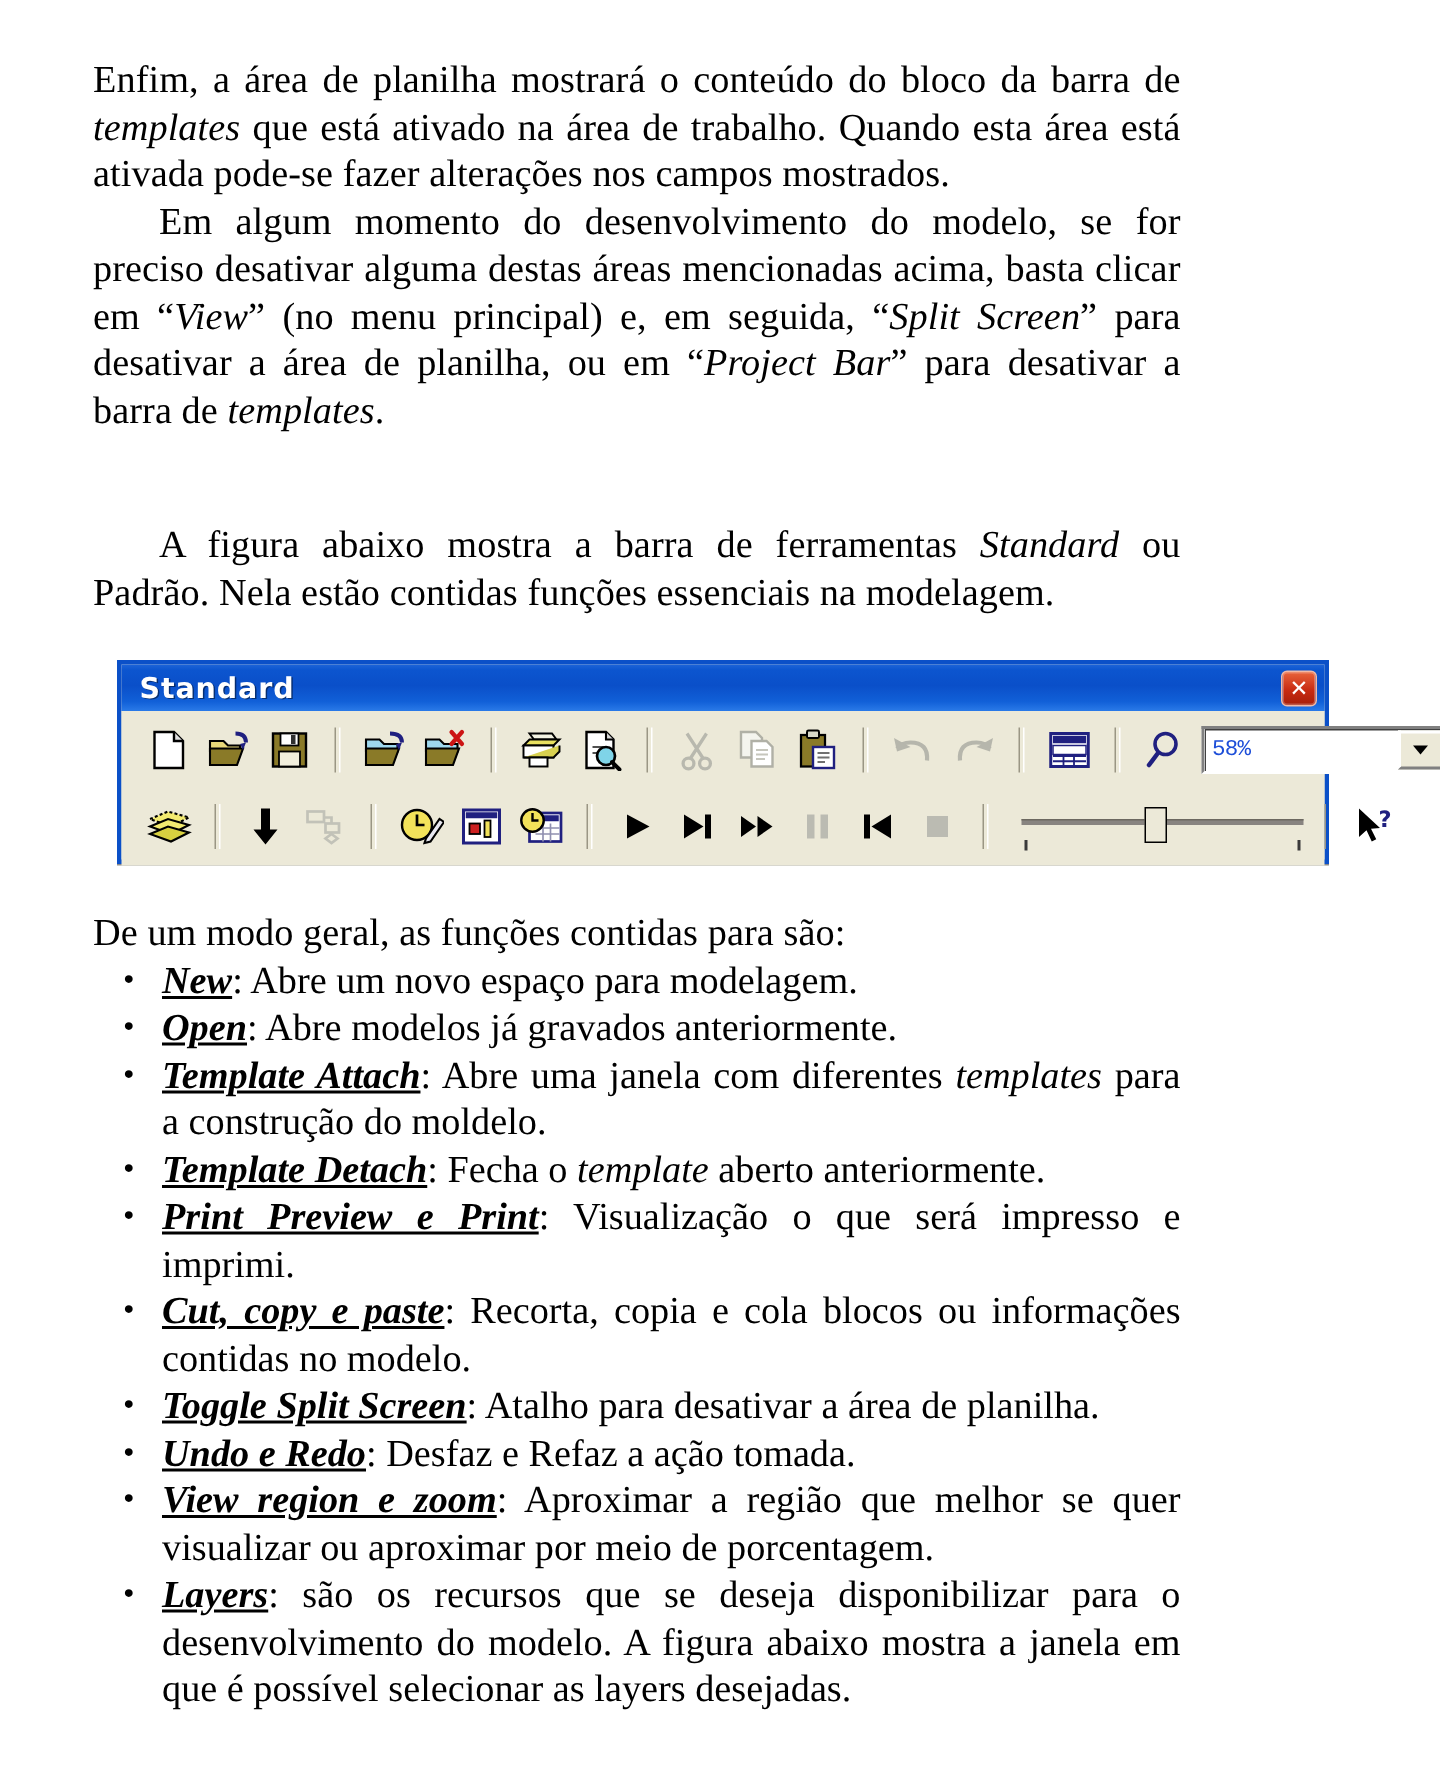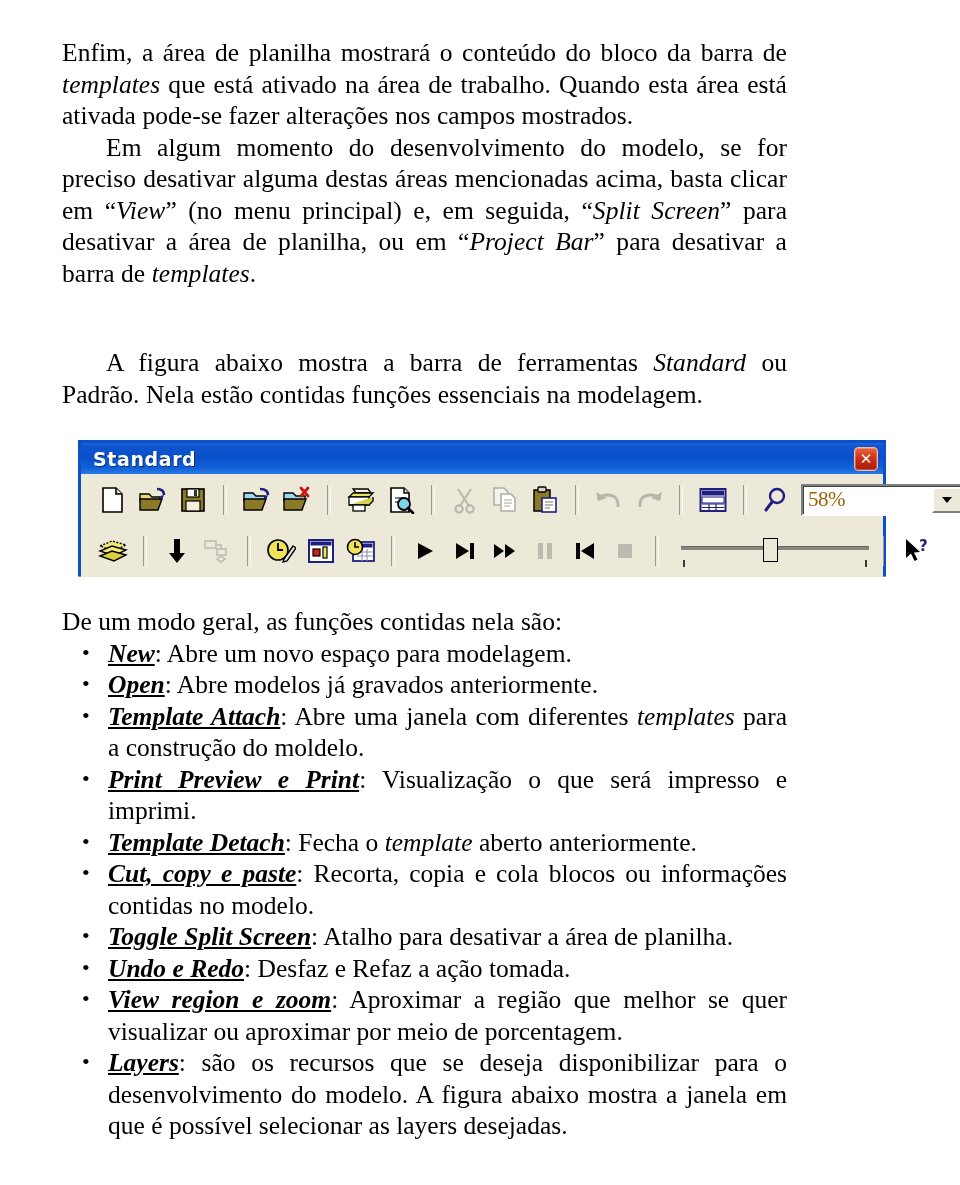--- a/index.html
+++ b/index.html
@@ -166,23 +166,23 @@
     border-color: #808080 #ffffff #ffffff #808080;
     box-shadow: inset 1px 1px 0 #404040;
     margin-left: 4px;
     flex: 0 0 auto;
   }
   .zoom-val {
     flex: 1;
     display: flex;
     align-items: center;
     padding-left: 5px;
-    font-family: Liberation Serif, serif;
-    font-size: 21px;
-    color: #a16207;
+    font-family: Liberation Mono, monospace;
+    font-size: 15px;
+    color: #1d4ed8;
     letter-spacing: -0.5px;
   }
   .zoom-arrow {
     width: 26px;
     background: #ece9d8;
     border: 2px solid;
     border-color: #ffffff #808080 #808080 #ffffff;
     display: flex;
     align-items: center;
     justify-content: center;
@@ -508,33 +508,33 @@
             </svg>
           </div>
         </div>
 
       </div>
     </div>
   </div>
 
   <div class="spacer-md"></div>
 
-  <p class="para">De um modo geral, as funções contidas nela são:</p>
+  <p class="para">De um modo geral, as funções contidas para são:</p>
 
   <ul class="bullets">
     <li><span class="term">New</span><span>: </span><span>Abre um novo espaço para modelagem.</span></li>
 
     <li><span class="term">Open</span><span>: </span><span>Abre modelos já gravados anteriormente.</span></li>
 
 
     <li><span class="term">Template Attach</span><span>: </span><span>Abre uma janela com diferentes </span><i>templates</i><span> para a construção do moldelo.</span></li>
 
+    <li><span class="term">Template Detach</span><span>: </span><span>Fecha o </span><i>template</i><span> aberto anteriormente.</span></li>
+
     <li><span class="term">Print Preview e Print</span><span>: </span><span>Visualização o que será impresso e imprimi.</span></li>
-
-    <li><span class="term">Template Detach</span><span>: </span><span>Fecha o </span><i>template</i><span> aberto anteriormente.</span></li>
 
     <li><span class="term">Cut, copy e paste</span><span>: </span><span>Recorta, copia e cola blocos ou informações contidas no modelo.</span></li>
 
     <li><span class="term">Toggle Split Screen</span><span>: </span><span>Atalho para desativar a área de planilha.</span></li>
 
     <li><span class="term">Undo e Redo</span><span>: </span><span>Desfaz e Refaz a ação tomada.</span></li>
 
     <li><span class="term">View region e zoom</span><span>: </span><span>Aproximar a região que melhor se quer visualizar ou aproximar por meio de porcentagem.</span></li>
 
     <li><span class="term">Layers</span><span>: </span><span>são os recursos que se deseja disponibilizar para o desenvolvimento do modelo. A figura abaixo mostra a janela em que é possível selecionar as layers desejadas.</span></li>

